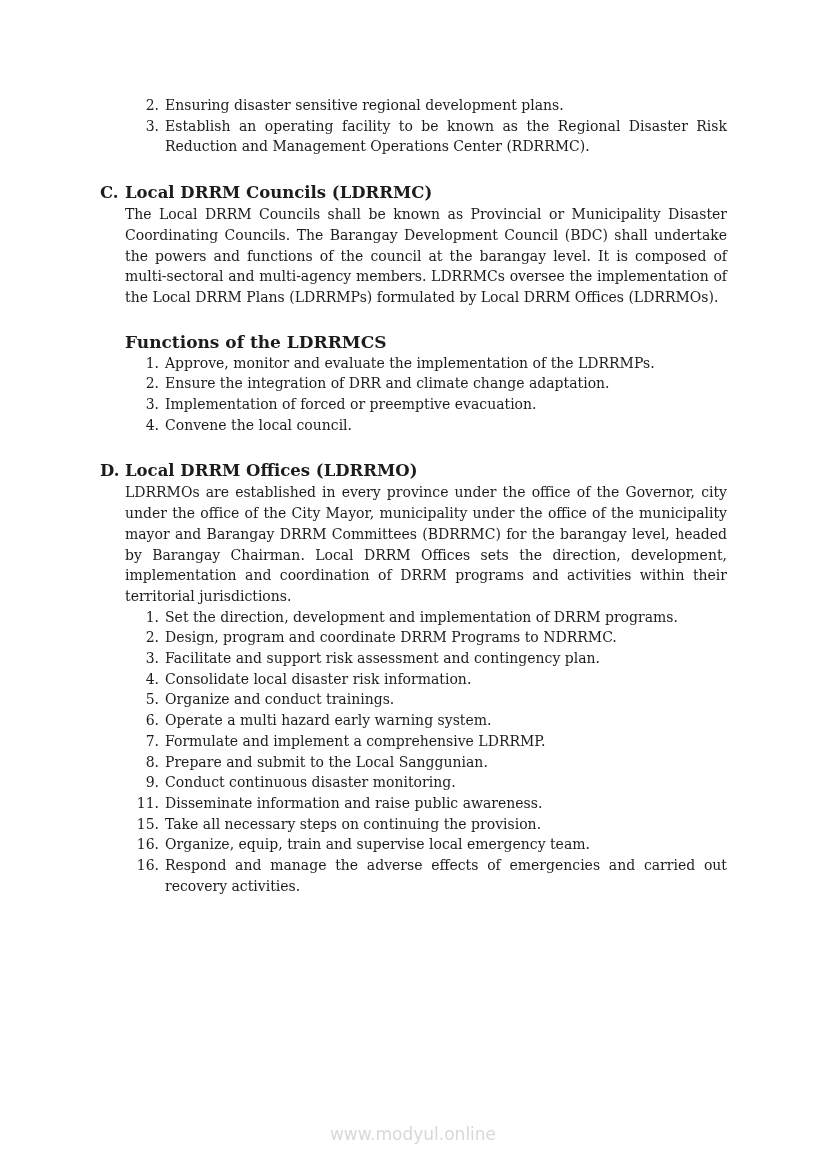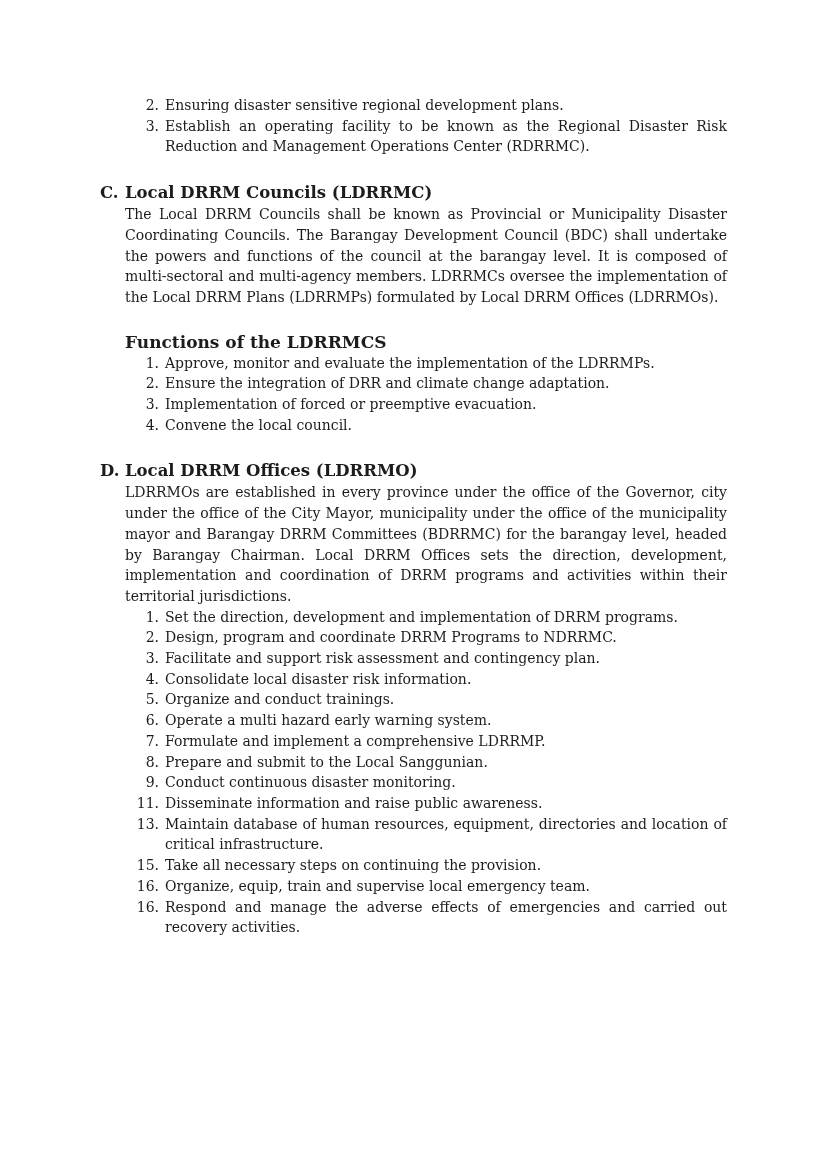--- a/index.html
+++ b/index.html
@@ -162,31 +162,28 @@
     </li>
     <li>
       <span class="num">9.</span>
       <span class="txt">Conduct continuous disaster monitoring.</span>
     </li>
     <li>
       <span class="num">11.</span>
       <span class="txt">Disseminate information and raise public awareness.</span>
     </li>
     <li>
-      <span class="num">13.</span>
-      <span class="txt">Maintain database of human resources, equipment, directories and location of critical infrastructure.</span>
-    </li>
-    <li>
       <span class="num">15.</span>
       <span class="txt">Take all necessary steps on continuing the provision.</span>
     </li>
     <li>
       <span class="num">16.</span>
       <span class="txt">Organize, equip, train and supervise local emergency team.</span>
     </li>
     <li>
       <span class="num">16.</span>
       <span class="txt">Respond and manage the adverse effects of emergencies and carried out recovery activities.</span>
     </li>
   </ul>
 
+  <div class="watermark">www.modyul.online</div>
 
 </div>
 
 </body></html>

